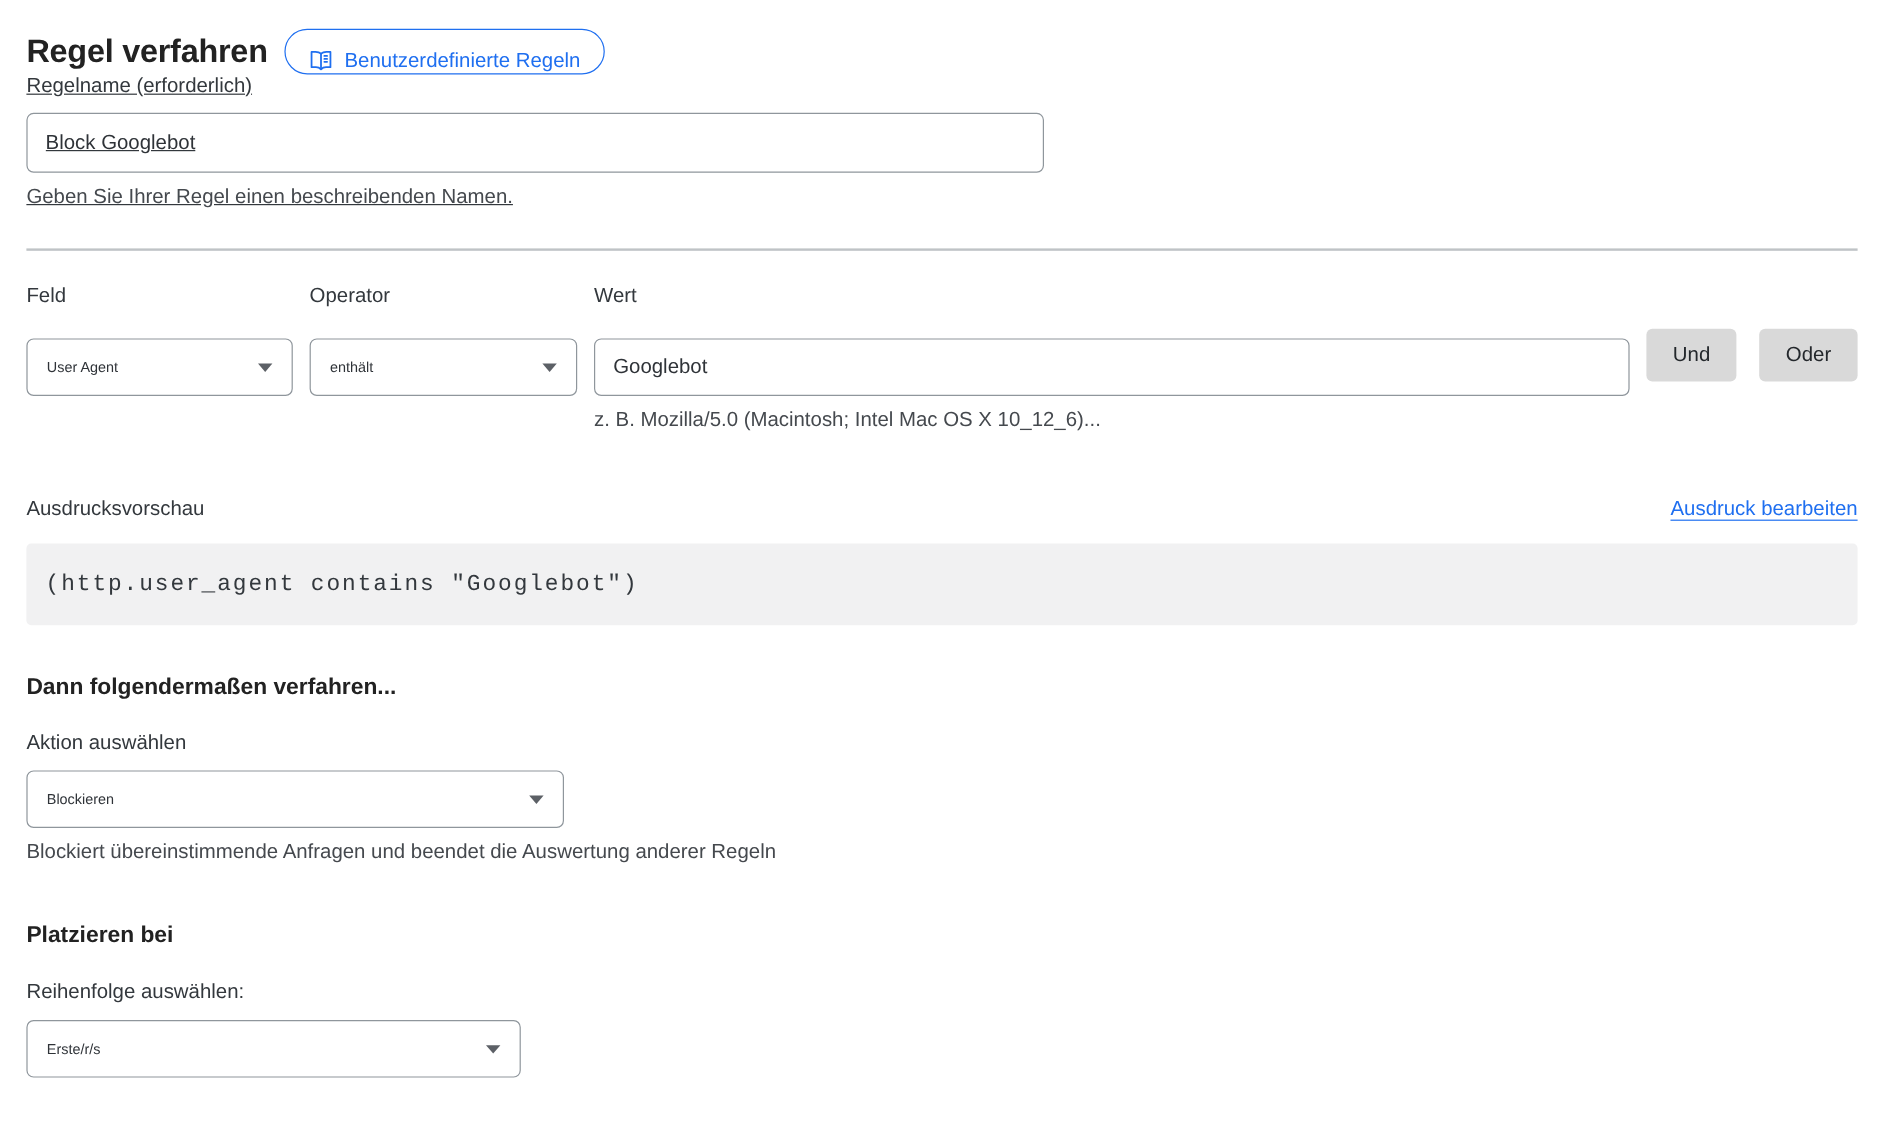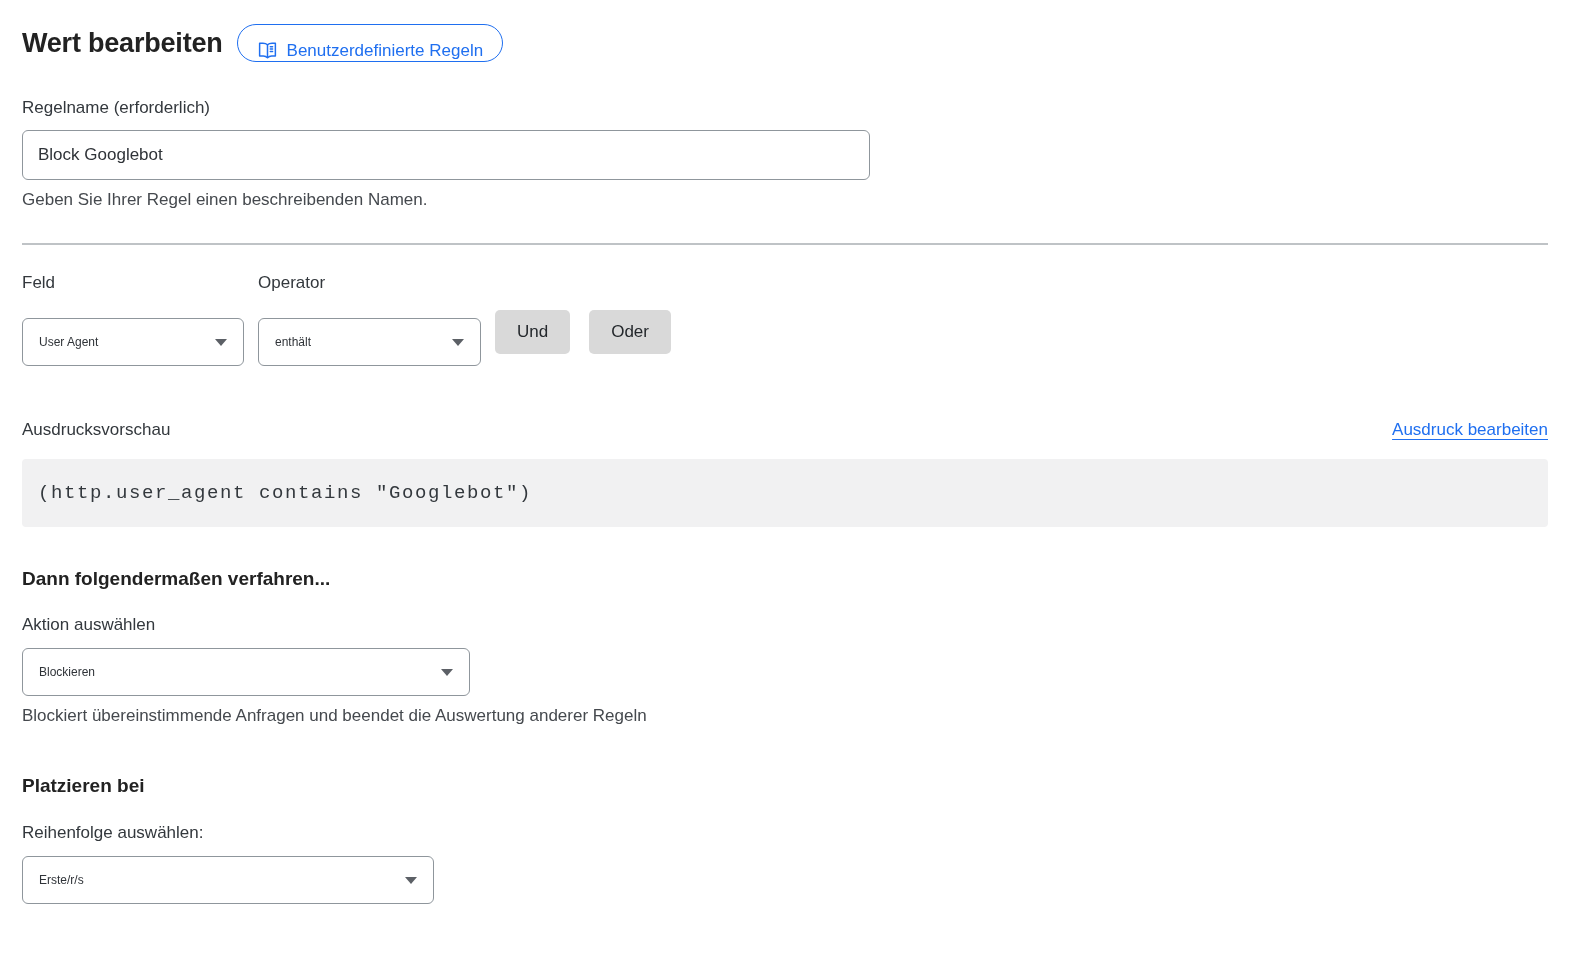--- a/index.html
+++ b/index.html
@@ -24,21 +24,21 @@
   .header-row{display:flex;align-items:center;gap:14px;}
   h1{font-size:27px;font-weight:700;color:#222;letter-spacing:-0.2px;}
   .pill{
     display:inline-flex;align-items:flex-end;gap:9px;
     border:1.5px solid var(--accent);color:var(--accent);
     background:#fff;border-radius:20px;height:38px;padding:0 19px;
     font-size:17px;font-family:inherit;cursor:pointer;white-space:nowrap;
   }
   .pill svg{display:block;}
 
-  .field-group{margin-top:36px;}
+  .field-group{text-decoration:underline;}
   label{display:block;font-size:17px;color:var(--text-label);}
   .text-input{
     display:block;height:50px;border:1px solid var(--border-gray);
     border-radius:6px;padding:0 15px;font-size:17px;color:#2f3338;
     font-family:inherit;background:#fff;outline:none;width:100%;
   }
   .rule-name-input{width:848px;margin-top:12px;}
   .help{font-size:17px;color:var(--text-help);margin-top:10px;}
 
   .divider{border:none;border-top:2px solid var(--divider-gray);margin:33px 0 0 0;}
@@ -85,21 +85,21 @@
   .placement-section h2{margin-top:49px;}
   .placement-section label{margin-top:26px;}
   .placement-select{width:412px;margin-top:13px;}
 </style>
 </head>
 <body>
 
 <div class="container">
 
   <div class="header-row">
-    <h1>Wert bearbeiten</h1>
+    <h1>Regel verfahren</h1>
     <button class="pill">
       <span>
         <svg width="21" height="21" viewBox="0 0 24 24" fill="none" stroke="currentColor" stroke-width="1.7" stroke-linecap="round" stroke-linejoin="round">
           <path d="M12 5.4C10.8 4.3 9 3.7 6.8 3.7H3v14.6h4.2c1.9 0 3.6.7 4.8 2 1.2-1.3 2.9-2 4.8-2H21V3.7h-3.8c-2.2 0-4 .6-5.2 1.7z"></path>
           <path d="M12 5.4v14.4"></path>
           <path d="M15.2 7.6h2.6M15.2 10.4h2.6M15.2 13.2h2.6"></path>
         </svg>
       </span>
       <span>Benutzerdefinierte Regeln</span>
     </button>
@@ -123,20 +123,25 @@
     </div>
 
     <div class="col operator-col">
       <label>Operator</label>
       <div class="select-box">
         <span>enthält</span>
         <span class="caret"></span>
       </div>
     </div>
 
+    <div class="col value-col">
+      <label>Wert</label>
+      <input class="text-input" type="text" value="Googlebot" style="">
+      <div class="help">z. B. Mozilla/5.0 (Macintosh; Intel Mac OS X 10_12_6)...</div>
+    </div>
 
     <div class="btn-col">
       <button class="gray-btn">Und</button>
       <button class="gray-btn">Oder</button>
     </div>
   </div>
 
   <div class="expr-row">
     <div class="expr-label">Ausdrucksvorschau</div>
     <a class="expr-link" href="#">Ausdruck bearbeiten</a>

